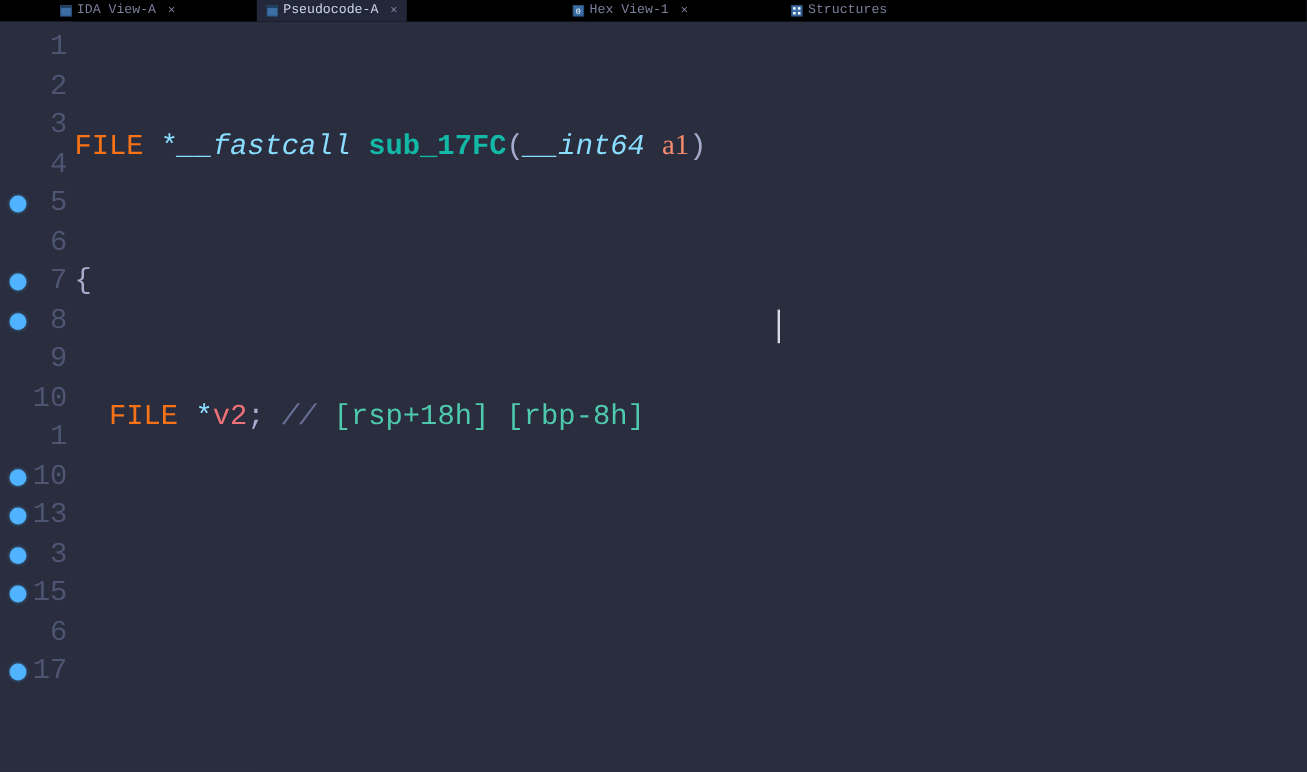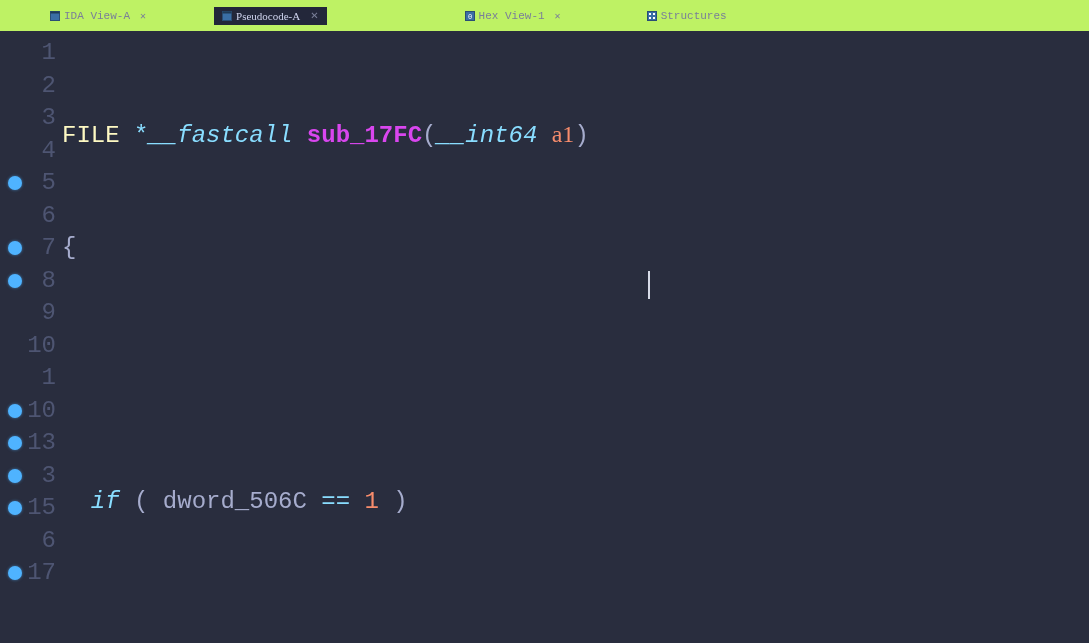--- a/index.html
+++ b/index.html
@@ -7,39 +7,39 @@
     width: 1089px;
     height: 643px;
     background: #292d3e;
     font-family: "Consolas", "Menlo", "Courier New", monospace;
     overflow: hidden;
     font-size: 24px;
     color: #a6accd;
   }
   
   .tab-strip {
-    height: 31px;
-    background: #bef264;
+    height: 18px;
+    background: #000000;
     display: flex;
     align-items: center;
     font-size: 11px;
     color: #7a7f99;
     position: relative;
   }
   .tab {
     height: 18px;
     display: flex;
     align-items: center;
     gap: 4px;
     padding: 0 8px;
     white-space: nowrap;
     cursor: pointer;
   }
   .tab .tab-icon svg { display:block; }
-  .tab.active { background: #23273a; color: #cfd4ee; font-family: Liberation Serif, serif; }
+  .tab.active { background: #23273a; color: #cfd4ee; }
   .tab .close {
     margin-left: 6px;
     font-size: 10px;
     color: #7a7f99;
   }
   
   .tab-gap { flex: 0 0 auto; }
   
   .code-area {
     display: flex;
@@ -80,25 +80,25 @@
     overflow: hidden;
     white-space: pre;
   }
   .line {
     height: 32.5px;
     line-height: 32.5px;
     font-size: 24px;
     padding-left: 0;
   }
   
-  .t-type     { color: #fef9c3; }   
+  .t-type     { color: #f97316; }   
   .t-default  { color: #a6accd; }   
   .t-keyword  { color: #89ddff; font-style: italic; }
   .t-kw2      { color: #89ddff; font-style: italic; }
-  .t-funcbold { color: #d946ef; font-weight: bold; text-align: center; }
+  .t-funcbold { color: #14b8a6; font-weight: bold; text-align: center; }
   .t-param    { color: #f78c6c; font-family: Liberation Serif, serif; }
   .t-var      { color: #f07178; }
   .t-ident    { color: #a6accd; }
   .t-num      { color: #f78c6c; }
   .t-comment  { color: #697098; font-style: italic; }
   .t-annot    { color: #4ec9b0; }
   .t-op       { color: #89ddff; }
   .caret {
     position: absolute;
     width: 2px;
@@ -228,24 +228,24 @@
         <span>17</span>
       </div>
     </div>
 
   <div class="code" id="code">
     
     <div class="line"><span class="t-type">FILE</span><span class="t-default"> </span><span class="t-op">*</span><span class="t-keyword">__fastcall</span><span class="t-default"> </span><span class="t-funcbold">sub_17FC</span><span class="t-default">(</span><span class="t-keyword">__int64</span><span class="t-default"> </span><span class="t-param">a1</span><span class="t-default">)</span></div>
     
     <div class="line"><span class="t-default">{</span></div>
     
+    <div class="line"><span class="t-default">  </span><span class="t-type">FILE</span><span class="t-default"> </span><span class="t-op">*</span><span class="t-var">v2</span><span class="t-default">;</span><span class="t-default"> </span><span class="t-comment">// </span><span class="t-annot">[rsp+18h] [rbp-8h]</span></div>
     
     <div class="line"></div>
     
-    <div class="line"><span class="t-default">  </span><span class="t-kw2">if</span><span class="t-default"> ( </span><span class="t-ident">dword_506C</span><span class="t-default"> </span><span class="t-op">==</span><span class="t-default"> </span><span class="t-num">1</span><span class="t-default"> )</span></div>
     
     
     
     
     
     
     
     
     
     

